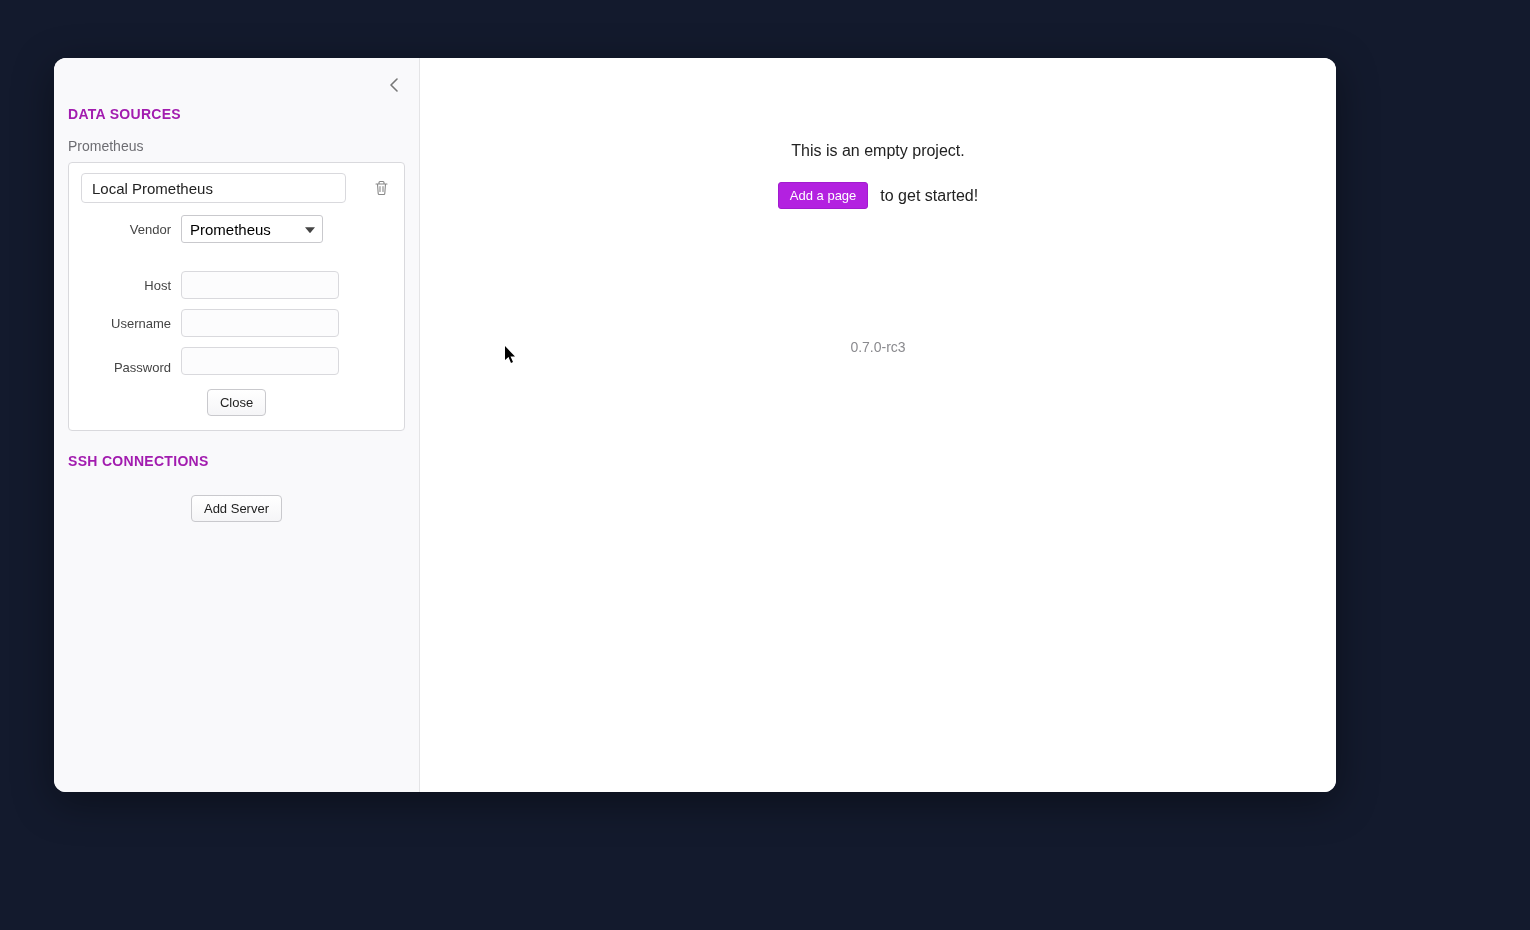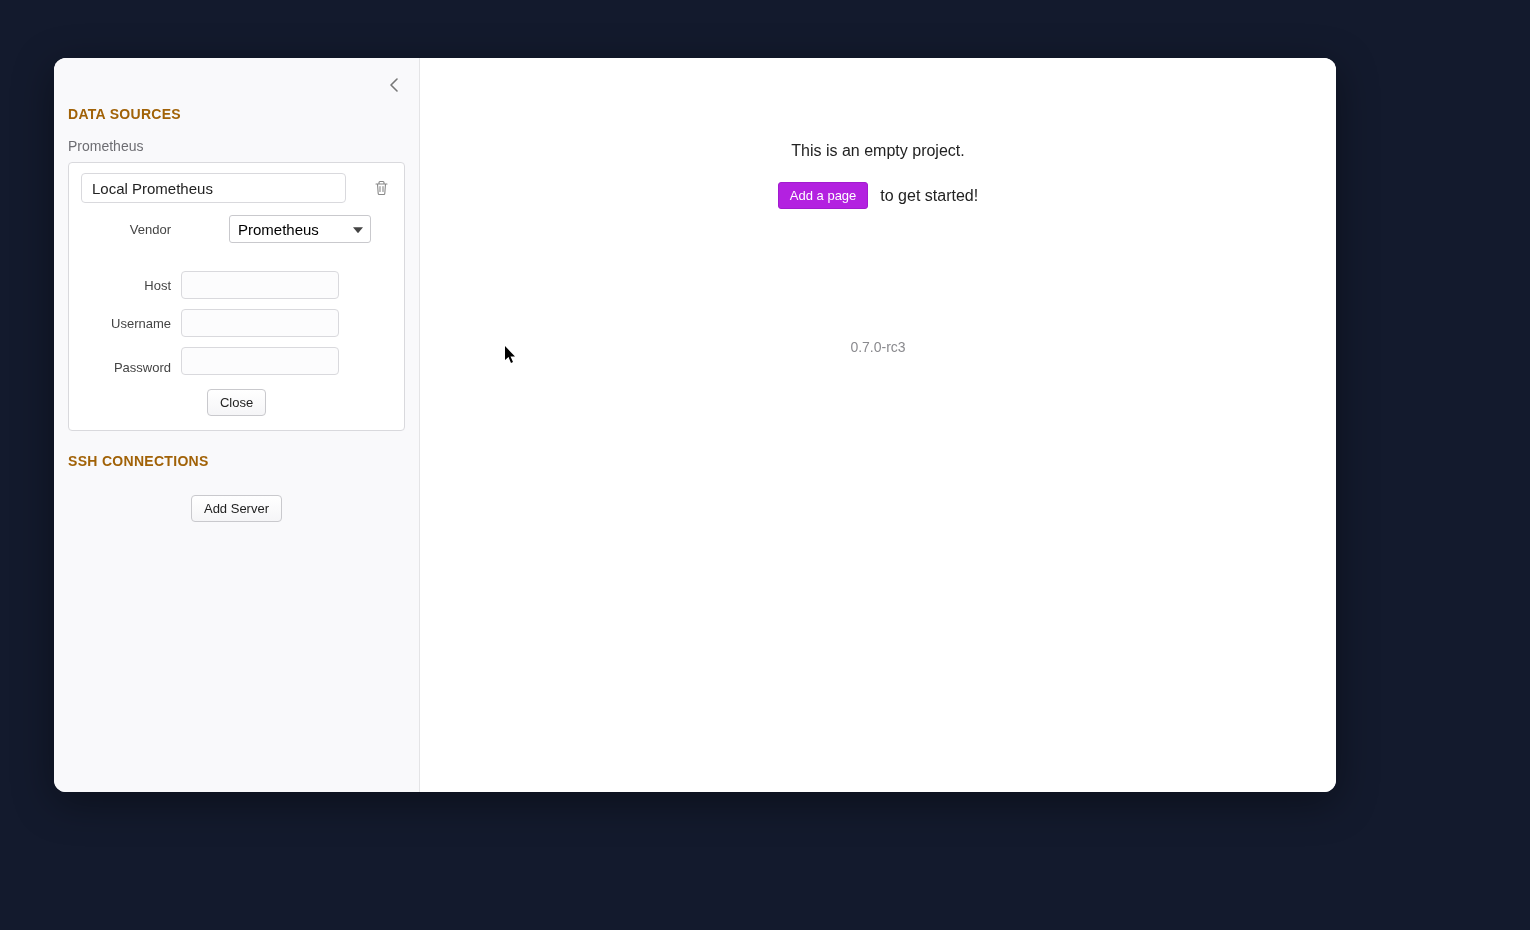--- a/index.html
+++ b/index.html
@@ -78,21 +78,21 @@
       height: 22px;
       display: flex;
       align-items: center;
       justify-content: center;
       cursor: pointer;
       color: #666;
     }
     .section-title {
       font-size: 14px;
       font-weight: 700;
-      color: #a16207;
+      color: #a21caf;
       letter-spacing: 0.3px;
       margin-top: 34px;
       margin-bottom: 16px;
     }
     .section-title.first { margin-top: 34px; }
     .ds-label {
       font-size: 14px;
       color: #6d6d72;
       margin-bottom: 8px;
     }
@@ -167,21 +167,21 @@
     }
     .form-input {
       width: 158px;
       height: 28px;
       border: 1px solid #d9d9dd;
       border-radius: 4px;
       padding: 0 8px;
       font-size: 14px;
       background: #fcfcfd;
     }
-    .vendor-row { margin-bottom: 28px; gap: 48px; }
+    .vendor-row { margin-bottom: 28px; }
     .btn {
       display: inline-flex;
       align-items: center;
       justify-content: center;
       border: 1px solid #c9c9cd;
       background: linear-gradient(#fff, #f5f5f7);
       border-radius: 4px;
       font-size: 13px;
       padding: 5px 12px;
       cursor: pointer;

